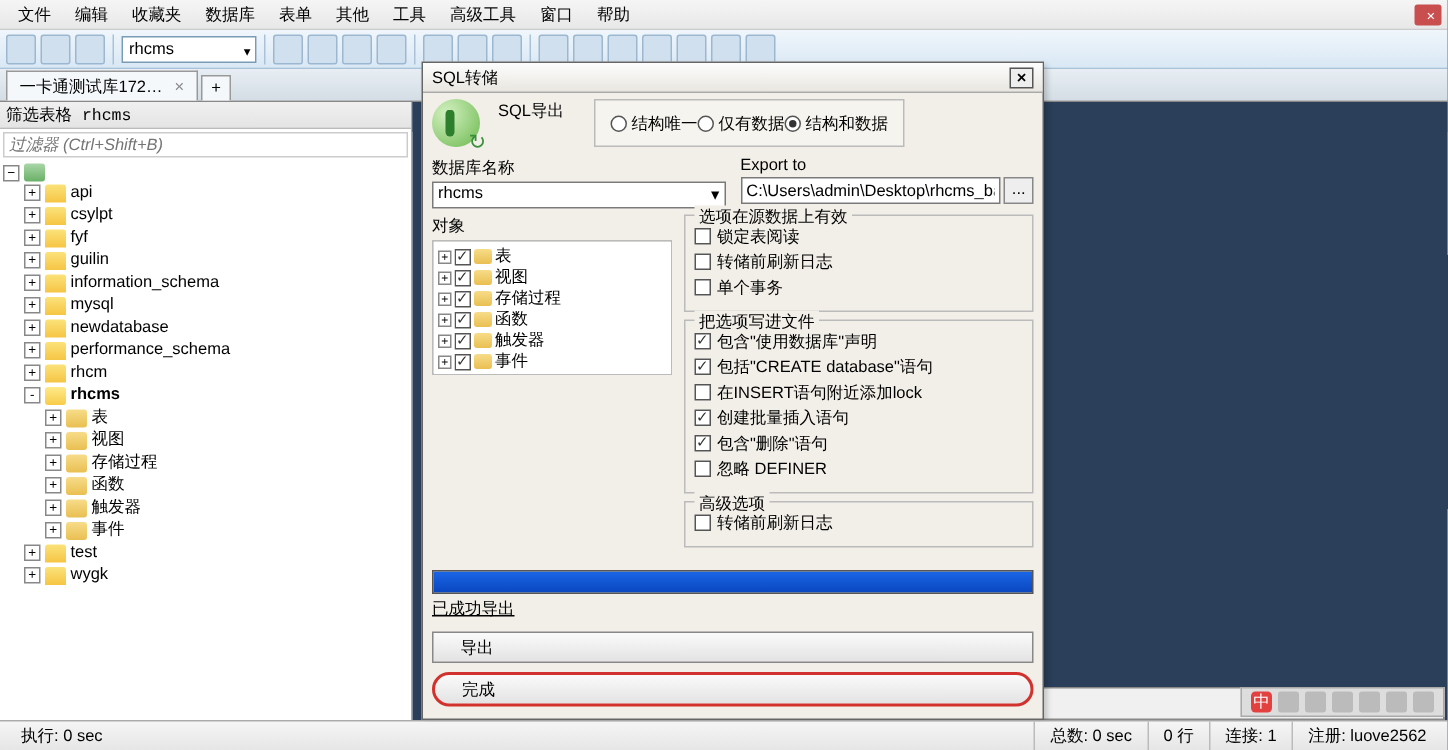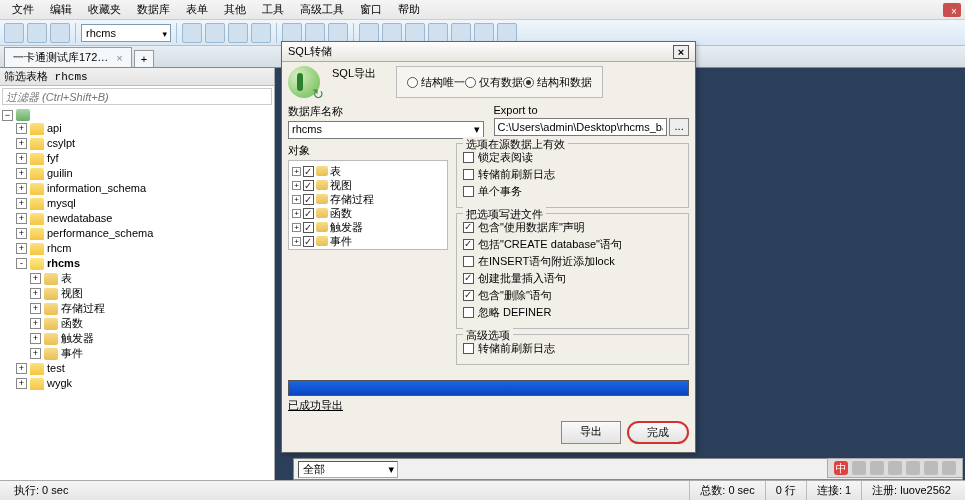--- a/index.html
+++ b/index.html
@@ -70,21 +70,21 @@
 .grp{border:1px solid #bbb; padding:4px 6px 6px; margin-bottom:5px; position:relative;}
 .grp .legend{position:absolute; top:-7px; left:6px; background:#f1efe8; padding:0 3px;}
 .objtree{border:1px solid #bbb; background:#fff; height:90px; padding:3px; overflow:auto;}
 .objtree .row{display:flex;align-items:center;gap:2px;line-height:14px;}
 .chk{display:inline-block;width:11px;height:11px;border:1px solid #555;background:#fff;position:relative;}
 .chk.checked:after{content:"✓";position:absolute;left:0;top:-2px;font-size:10px;color:#333;}
 .listopts label{display:flex;align-items:center;gap:4px;margin:2px 0;}
 
 .progress{height:16px;background:linear-gradient(#1a66e6,#0a46c0);border:1px solid #555;margin-top:10px;}
 .status{margin-top:2px;text-decoration:underline;}
-.dlg-buttons{display:flex;justify-content:flex-end;gap:6px;margin:8px 0 4px;}
+.dlg-buttons{display:flex;justify-content:flex-end;gap:6px;margin:8px 0 4px;flex-direction:column;}
 .btn{border:1px solid #888;background:linear-gradient(#fafafa,#e3e3e3);padding:2px 18px;cursor:default;}
 .btn.hl{border:2px solid #d2322d; border-radius:12px;}
 
 .statusbar{position:absolute;left:0;right:0;bottom:0;height:20px;background:linear-gradient(#f5f5f5,#e6e6e6);border-top:1px solid #aaa;display:flex;align-items:center;padding:0 4px;}
 .statusbar .cell{border-left:1px solid #bbb;padding:0 10px;height:100%;display:flex;align-items:center;}
 .statusbar .cell:first-child{border-left:none;flex:1;}
 .sysicons{position:absolute;right:2px;bottom:22px;display:flex;align-items:center;gap:4px;background:#ddd;padding:2px 6px;border:1px solid #aaa;}
 .sysicons .g{width:14px;height:14px;background:#bbb;border-radius:2px;}
 .sysicons .red{background:#e34040;color:#fff;text-align:center;line-height:14px;border-radius:3px;}
 </style>

